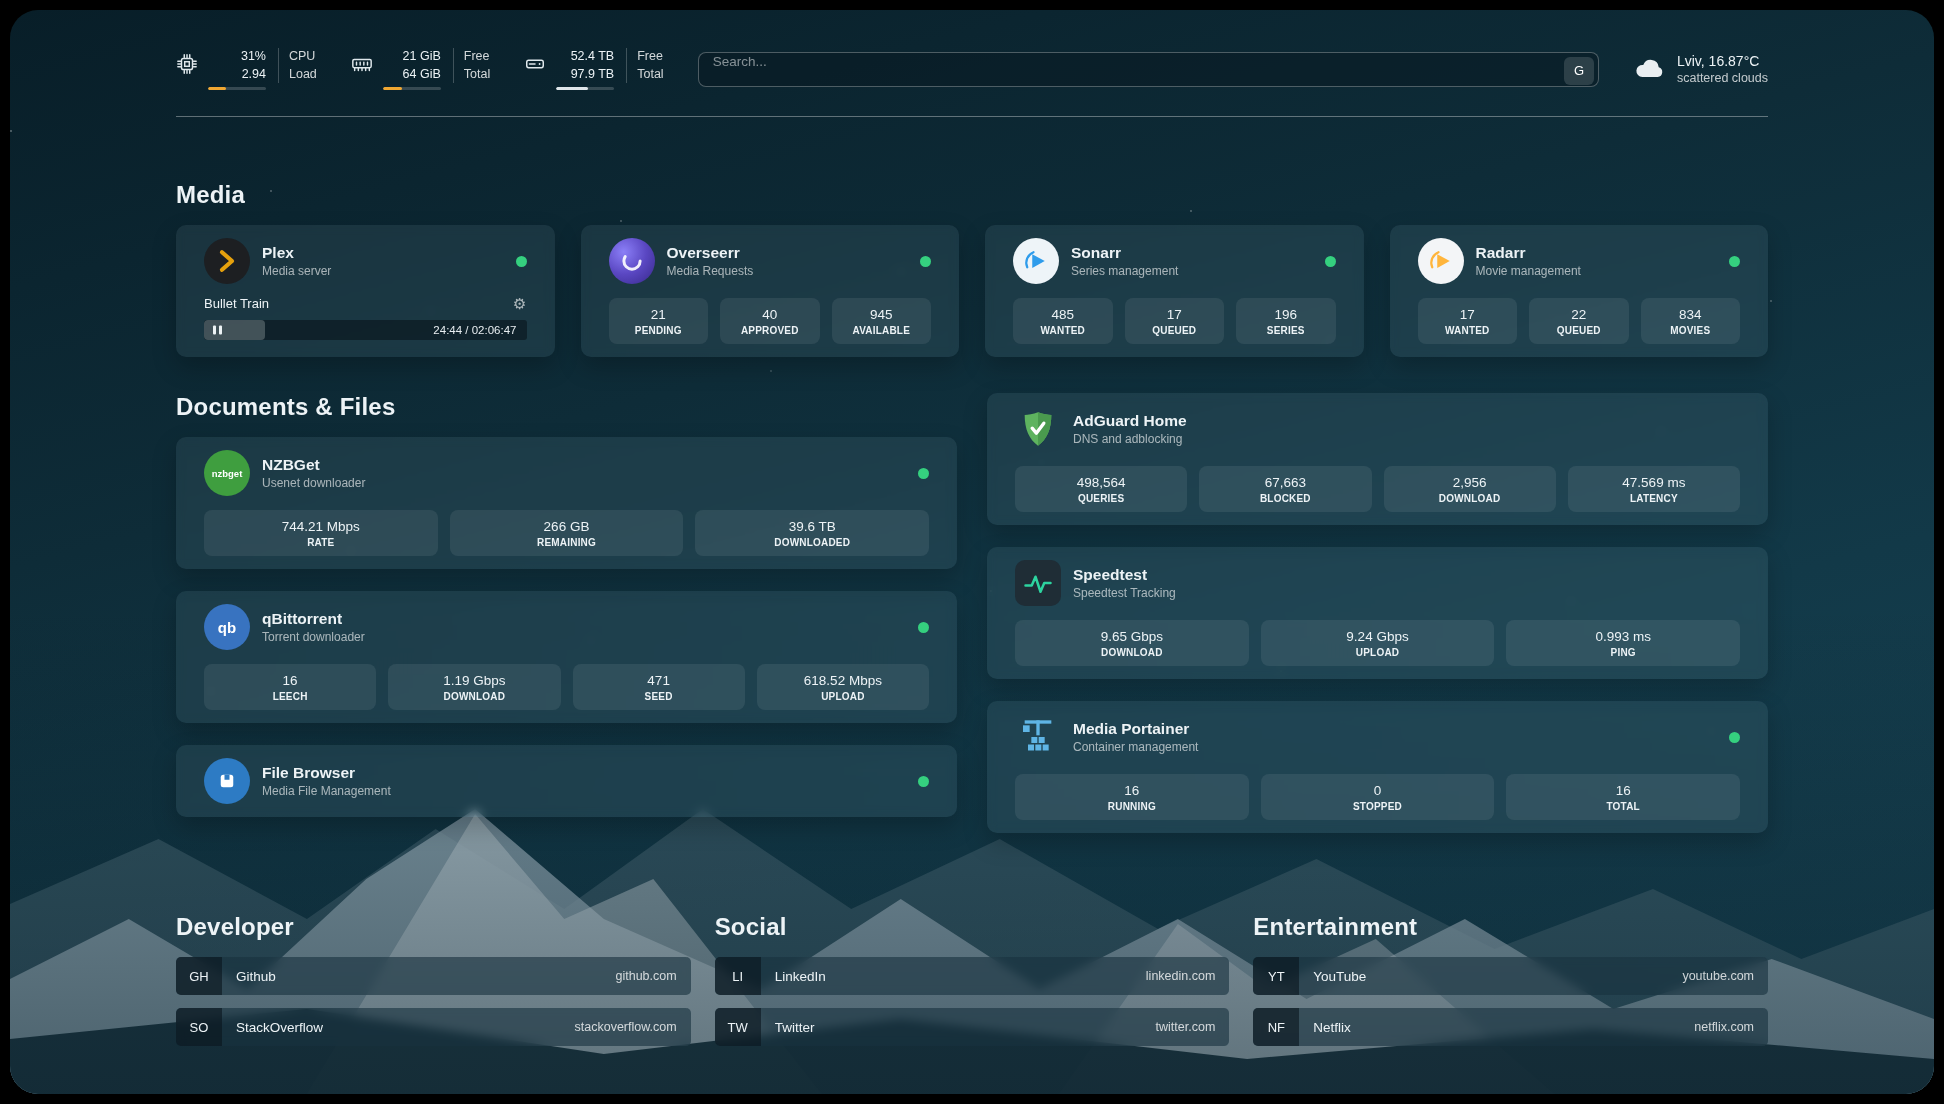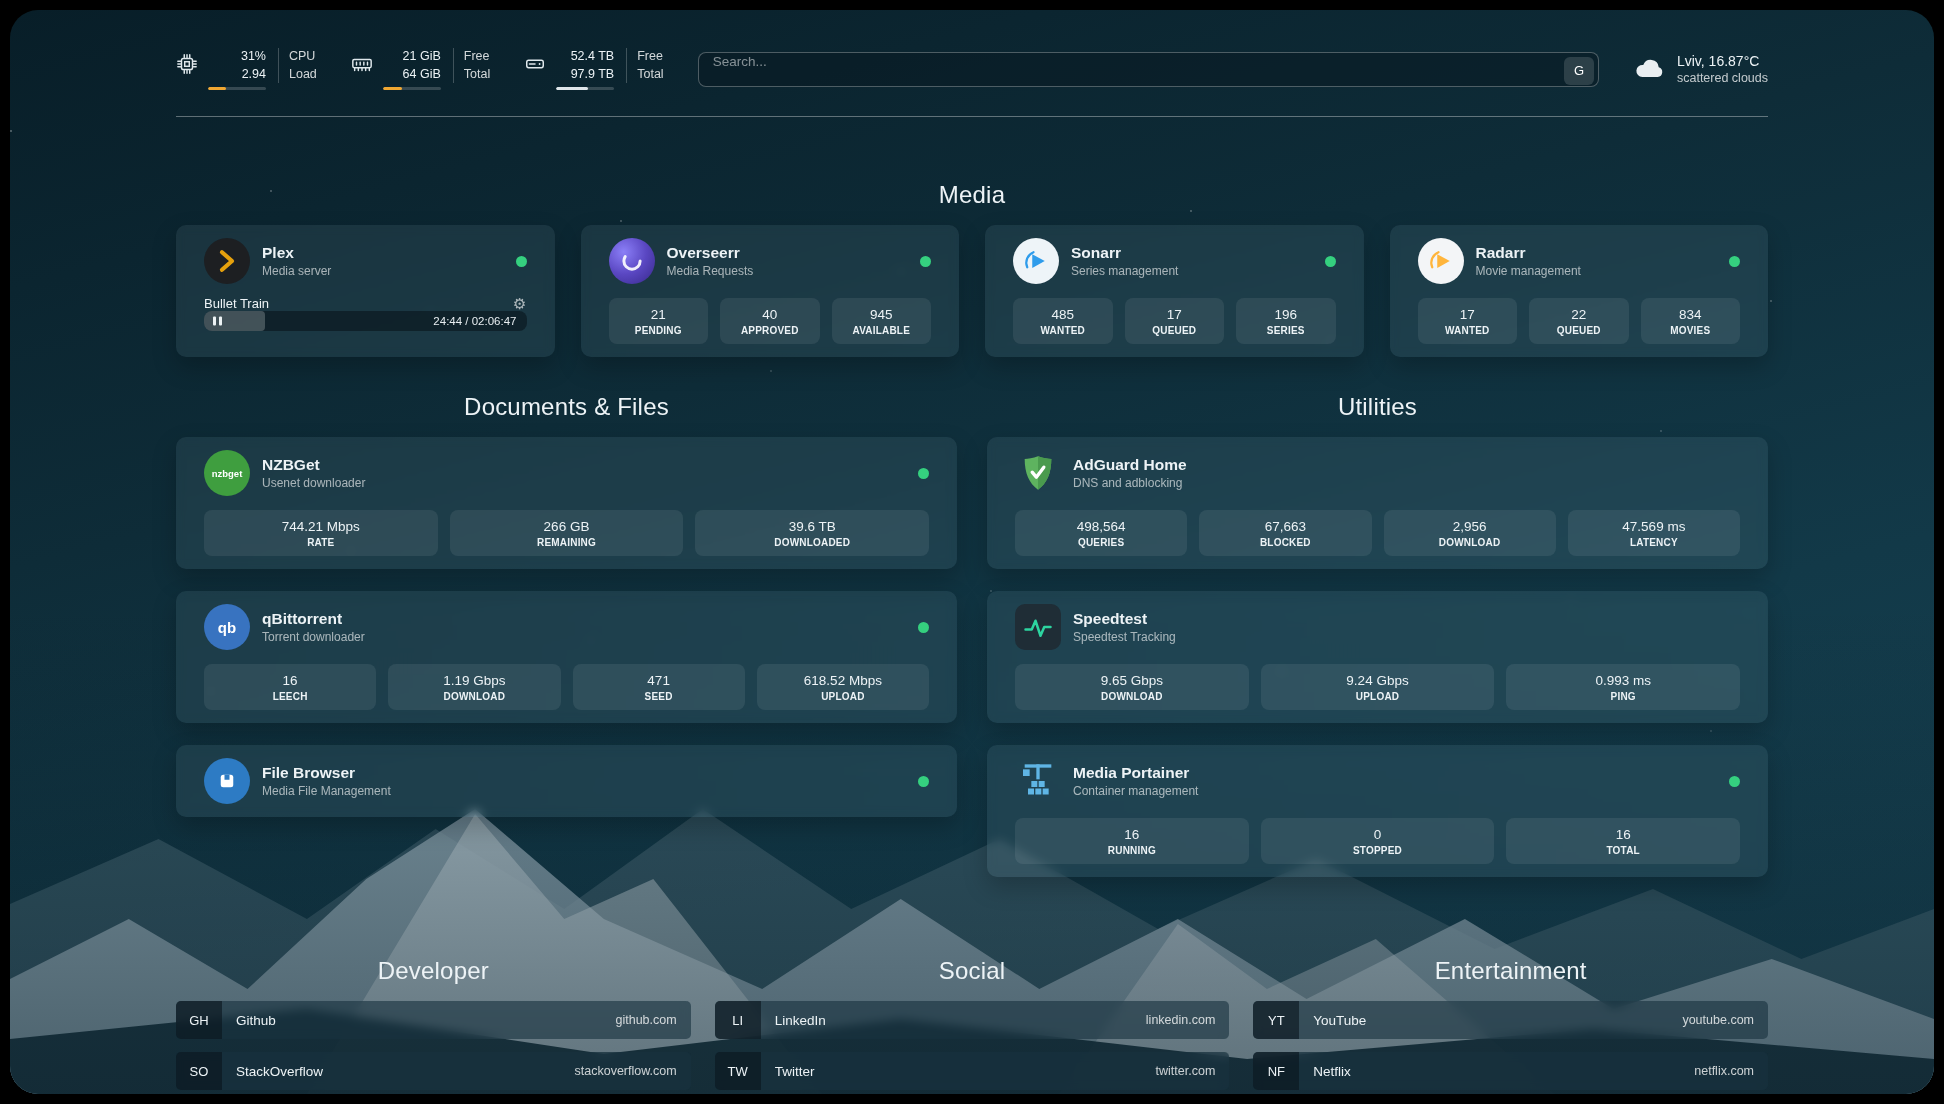--- a/index.html
+++ b/index.html
@@ -58,21 +58,21 @@
   .provider { position:absolute; right:5px; top:5px; width:30px; height:28px;
     background:rgba(255,255,255,0.14); border:none; border-radius:6px; color:#fff;
     font-size:13px; cursor:pointer; font-family:inherit; }
   .weather { display:flex; gap:12px; align-items:center; }
   .weather svg { width:32px; height:32px; color:#e9eef1; display:block; }
   .weather-loc { font-size:14px; }
   .weather-cond { font-size:12.5px; color:rgba(255,255,255,0.75); margin-top:2px; }
   .divider { border:none; border-top:1px solid rgba(255,255,255,0.35); margin:26px 0 0 0; }
 
   
-  h2.section-title { font-size:24px; font-weight:400; letter-spacing:.2px; margin-bottom:16px;text-align:center; }
+  h2.section-title { font-size:24px; font-weight:700; letter-spacing:.2px; margin-bottom:16px; }
   .media-section { margin-top:64px; }
   .media-grid { display:grid; grid-template-columns:repeat(4,1fr); gap:26px; }
   .columns { display:grid; grid-template-columns:1fr 1fr; gap:0 30px; margin-top:36px; align-items:start; }
   .col .card { margin-bottom:22px; }
 
   .card { background:rgba(190,215,228,0.085); border-radius:10px; padding:13px 28px;
     box-shadow:0 10px 24px rgba(0,0,0,0.22); backdrop-filter:blur(5px); cursor:pointer; }
   .card-head { display:flex; align-items:center; gap:12px; }
   .tile { width:46px; height:46px; border-radius:10px; display:flex; align-items:center;
     justify-content:center; flex:none; overflow:hidden; }
@@ -98,21 +98,21 @@
   .stats { display:flex; gap:12px; margin-top:14px; }
   .stat { flex:1; background:rgba(255,255,255,0.08); border-radius:8px; text-align:center; padding:9px 4px 8px; }
   .stat-value { font-size:13.5px; }
   .stat-label { font-size:10px; font-weight:700; margin-top:3px; letter-spacing:.2px; }
 
   
   .now-playing { display:flex; justify-content:space-between; align-items:center;
     font-size:13px; margin-top:12px; }
   .gear { font-size:15px; color:rgba(255,255,255,0.65); cursor:pointer; line-height:1; }
   .player-bar { position:relative; height:20px; background:rgba(6,16,22,0.55);
-    border-radius:8px; overflow:hidden; }
+    border-radius:3px; margin-top:9px; overflow:hidden; }
   .played { position:absolute; left:0; top:0; bottom:0; background:rgba(255,255,255,0.22); border-radius:4px; }
   .pause { position:absolute; left:9px; top:50%; transform:translateY(-50%); display:flex; gap:3px; z-index:2; cursor:pointer; }
   .pause i { width:3px; height:9px; background:#eef3f5; display:block; border-radius:1px; }
   .ptime { position:absolute; right:10px; top:50%; transform:translateY(-50%);
     font-size:11.5px; color:#e8eef1; }
 
   
   .bookmarks { display:grid; grid-template-columns:repeat(3,1fr); gap:0 24px; margin-top:58px; padding-bottom:40px; align-items:start; }
   .bm-row { display:flex; align-items:center; background:rgba(24,50,63,0.62); border-radius:5px;
     margin-bottom:13px; height:38px; overflow:hidden; cursor:pointer; backdrop-filter:blur(5px); }
@@ -419,21 +419,20 @@
             <div class="head-text">
               <div class="card-name">File Browser</div>
               <div class="card-sub">Media File Management</div>
             </div>
             <span class="dot"></span>
           </div>
         </div>
       </section>
 
       <section class="col">
-        <h2 class="section-title">Utilities</h2>
 
         <div class="card">
           <div class="card-head">
             <span class="tile tile-plain">
               <svg viewBox="0 0 24 24">
                 <path d="M12 2c3 1.2 6 1.6 8 1.6 0 8.4-2.6 14.6-8 18.4C6.6 18.2 4 12 4 3.6 6 3.6 9 3.2 12 2z" fill="#5eb35f"></path>
                 <path d="M12 2c3 1.2 6 1.6 8 1.6 0 8.4-2.6 14.6-8 18.4V2z" fill="#4a9a4e"></path>
                 <path d="M8.5 11.5l2.5 3 4.5-6" stroke="#fff" stroke-width="2" fill="none" stroke-linecap="round" stroke-linejoin="round"></path>
               </svg>
             </span>

